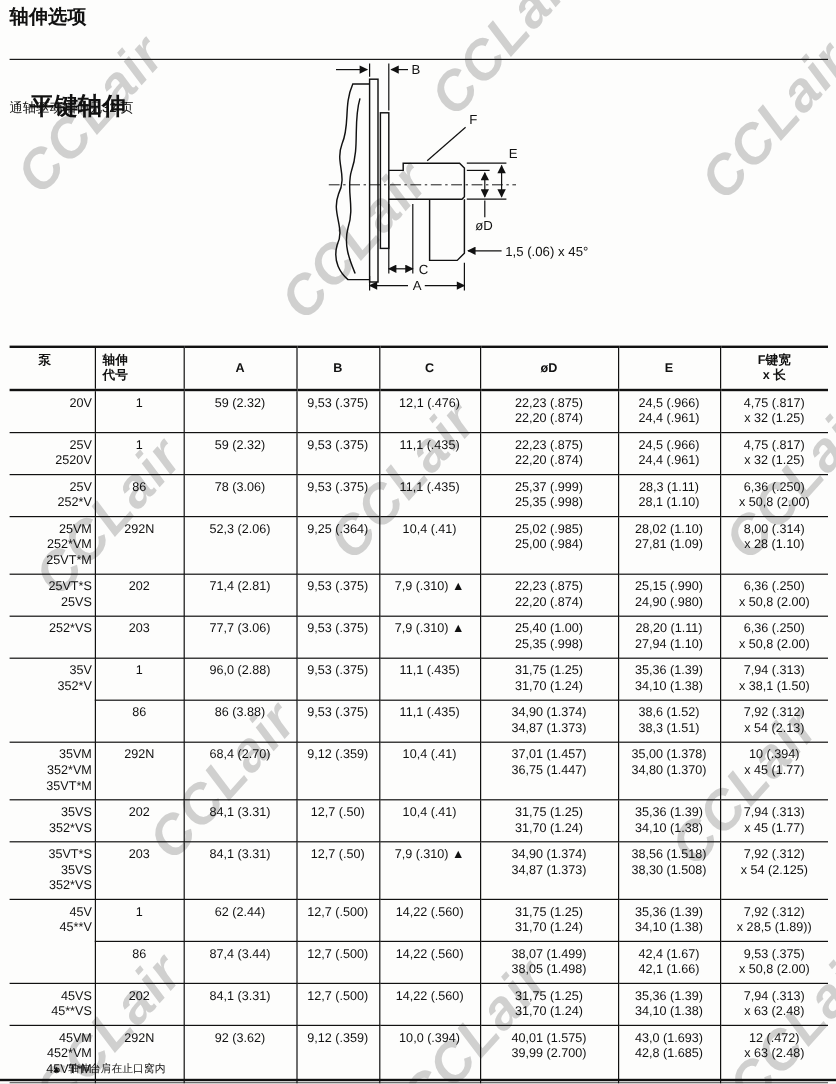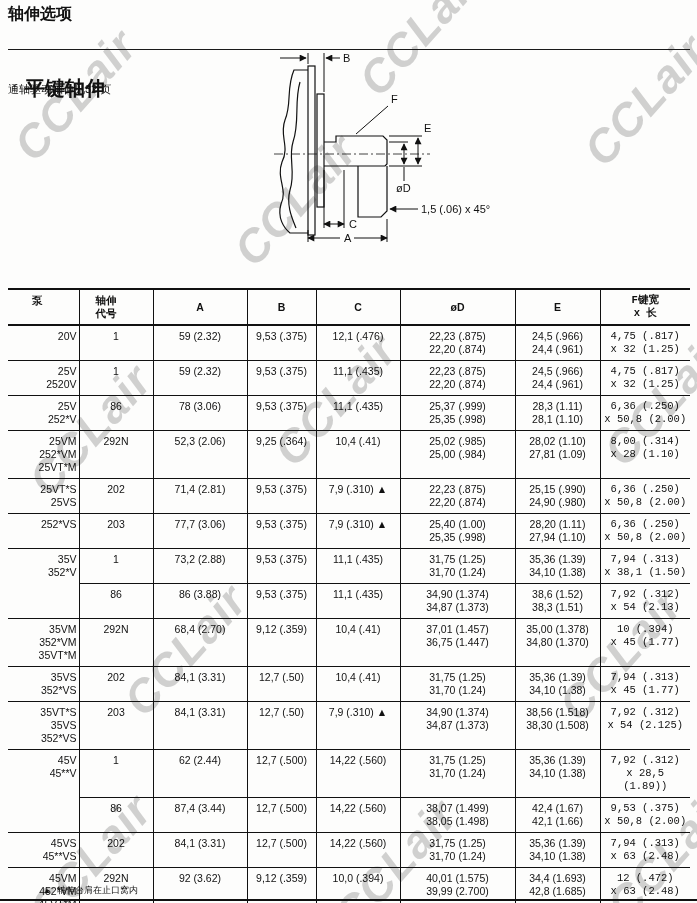--- a/index.html
+++ b/index.html
@@ -19,24 +19,24 @@
   .diagram text{font-family:"Liberation Sans","DejaVu Sans",sans-serif;font-size:11px;fill:#111;}
   .dims path,.dims line{stroke:#111;stroke-width:1;fill:none;}
   .geo path,.geo rect{stroke:#111;stroke-width:1.2;fill:none;}
   
   table{position:absolute;left:8px;top:288px;width:682px;border-collapse:collapse;
         table-layout:fixed;font-size:10.5px;line-height:13px;}
   col.c1{width:71px}col.c2{width:74px}col.c3{width:94px}col.c4{width:69px}
   col.c5{width:84px}col.c6{width:115px}col.c7{width:85px}col.c8{width:90px}
   th,td{border-right:1px solid #111;padding:4px 2px;text-align:center;vertical-align:top;
         font-weight:normal;background:transparent;}
-  th:last-child,td:last-child{border-right:none;font-family:Liberation Mono, monospace;}
+  th:last-child,td:last-child{border-right:none;}
   thead th{border-top:2px solid #111;border-bottom:2.5px solid #111;font-weight:bold;
            height:26px;vertical-align:middle;}
-  thead th.al{text-align:left;padding-left:16px;vertical-align:top;}
+  thead th.al{text-align:left;padding-left:6px;vertical-align:top;}
   thead th.pumph{padding-left:24px;}
   tbody td{border-bottom:1px solid #111;}
   tbody tr:last-child td{border-bottom:2.5px solid #111;}
   td.pump{text-align:right;padding-left:24px;}
   .footnote{position:absolute;left:10px;top:884px;font-size:9px;margin-left:33px;}
   .footnote .mk{font-size:8px;margin-right:6px;}
   .bottom-rule{position:absolute;left:0;top:899px;width:697px;height:2px;background:#111;}
 </style>
 </head>
 <body>
@@ -339,21 +339,21 @@
           </tr>
           <tr>
             <td class="pump" rowspan="2">
               <div>35V</div>
               <div>352*V</div>
             </td>
             <td>
               <div>1</div>
             </td>
             <td>
-              <div>73,2 (2.88)</div>
+              <div>96,0 (2.88)</div>
             </td>
             <td>
               <div>9,53 (.375)</div>
             </td>
             <td>
               <div>11,1 (.435)</div>
             </td>
             <td>
               <div>31,75 (1.25)</div>
               <div>31,70 (1.24)</div>
@@ -587,21 +587,21 @@
               <div>9,12 (.359)</div>
             </td>
             <td>
               <div>10,0 (.394)</div>
             </td>
             <td>
               <div>40,01 (1.575)</div>
               <div>39,99 (2.700)</div>
             </td>
             <td>
-              <div>34,4 (1.693)</div>
+              <div>43,0 (1.693)</div>
               <div>42,8 (1.685)</div>
             </td>
             <td>
               <div>12 (.472)</div>
               <div>x 63 (2.48)</div>
             </td>
           </tr>
           <tr>
             <td class="pump"></td>
             <td></td>

